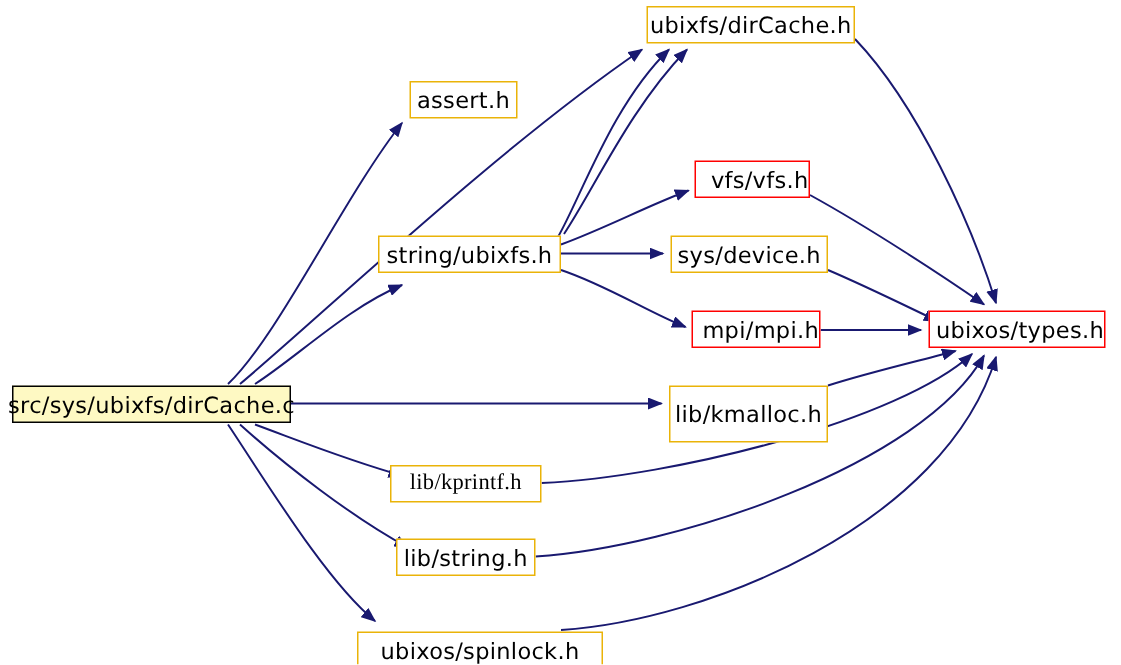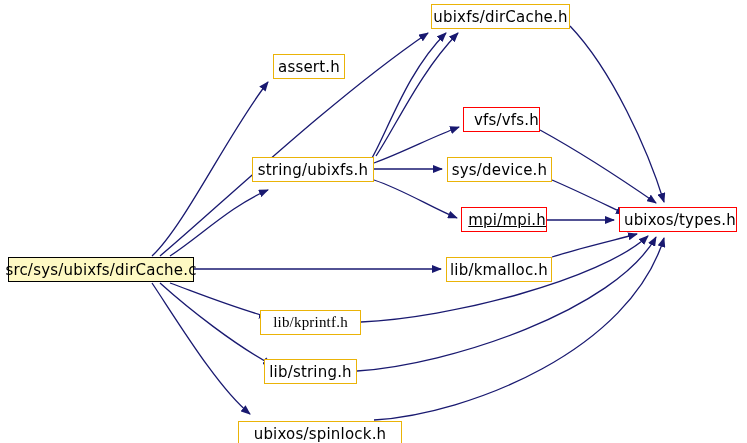--- a/index.html
+++ b/index.html
@@ -120,29 +120,29 @@
   </div>
 
   <div class="node redborder" style="left:463px; top:107px; width:77px; height:25px;">
     <span class="node-label">vfs/vfs.h</span>
   </div>
 
   <div class="node" style="left:447px; top:157px; width:105px; height:25px;">
     <span class="node-label">sys/device.h</span>
   </div>
 
-  <div class="node redborder" style="left:461px; top:207px; width:86px; height:25px;text-decoration:underline;">
+  <div class="node redborder" style="left:461px; top:207px; width:86px; height:25px;">
     <span class="node-label">mpi/mpi.h</span>
   </div>
 
   <div class="node redborder" style="left:619px; top:207px; width:118px; height:25px;">
     <span class="node-label">ubixos/types.h</span>
   </div>
 
-  <div class="node" style="left:446px; top:257px; width:106px; height:25px;">
+  <div class="node" style="left:446px; top:257px; width:106px; height:38px;">
     <span class="node-label">lib/kmalloc.h</span>
   </div>
 
   <div class="node" style="left:260px; top:310px; width:101px; height:25px;font-family:Liberation Serif, serif;">
     <span class="node-label">lib/kprintf.h</span>
   </div>
 
   <div class="node" style="left:264px; top:359px; width:93px; height:25px;">
     <span class="node-label">lib/string.h</span>
   </div>

